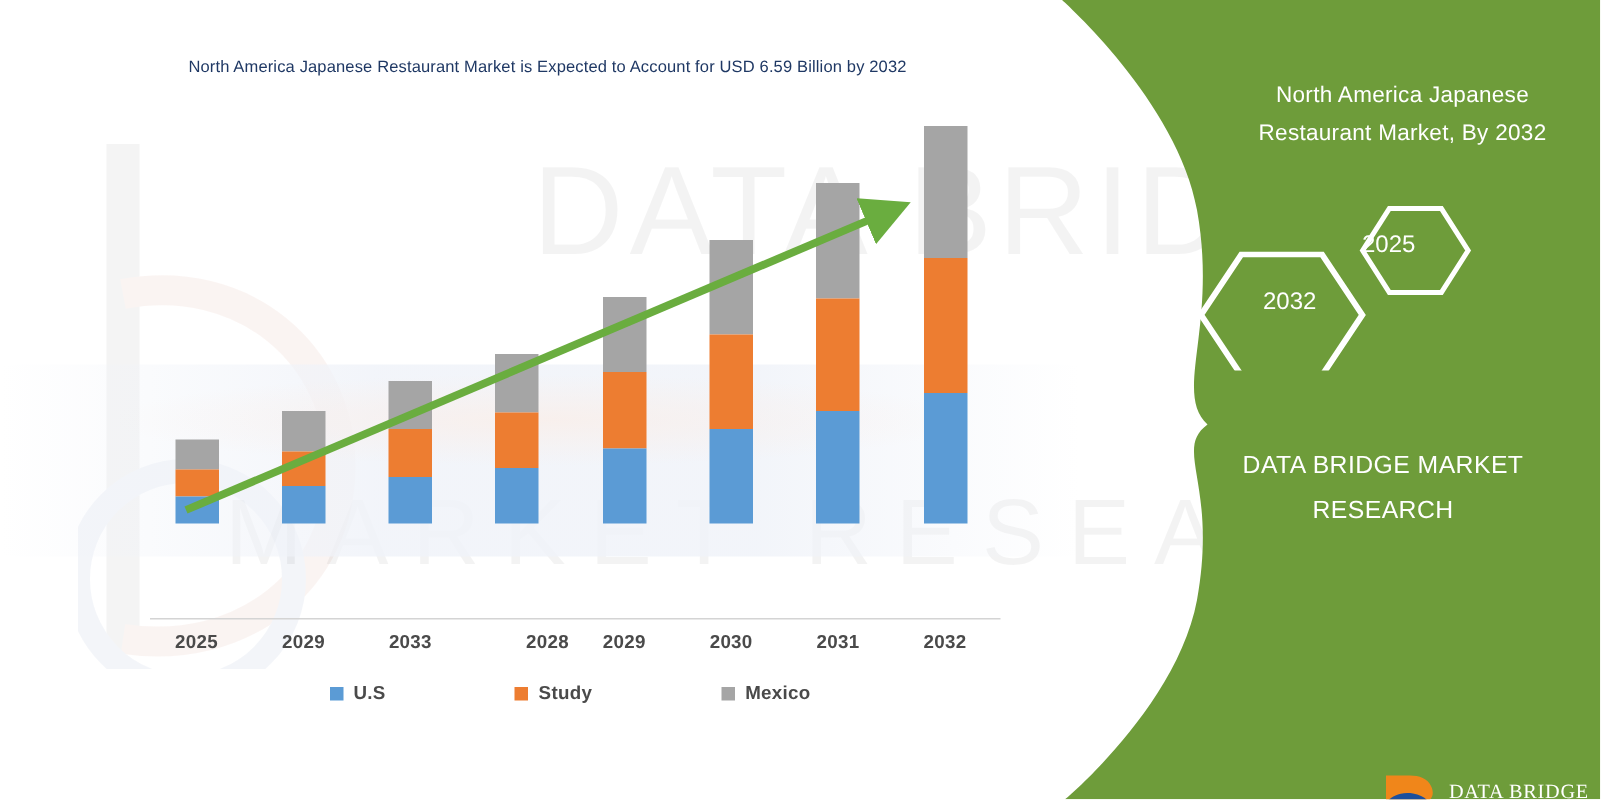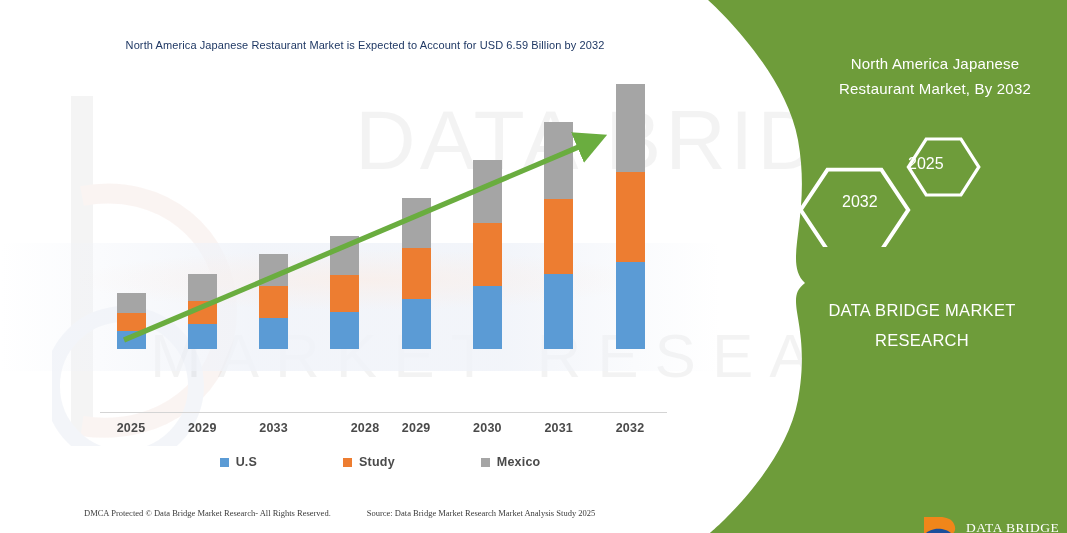--- a/index.html
+++ b/index.html
@@ -296,24 +296,20 @@
       <div class="legend-item">
         <span class="legend-swatch" style="background: rgb(237, 125, 49);"></span>
         <span class="legend-label">Study</span>
       </div>
       <div class="legend-item">
         <span class="legend-swatch" style="background: rgb(165, 165, 165);"></span>
         <span class="legend-label">Mexico</span>
       </div>
     </div>
 
-  <div class="footer">
-    <span>DMCA Protected © Data Bridge Market Research-  All Rights Reserved.</span>
-    <span>Source: Data Bridge Market Research  Market Analysis Study 2025</span>
-  </div>
 
   <div class="green-panel">
     <svg class="bg" viewBox="0 0 377 533" preserveAspectRatio="none" xmlns="http://www.w3.org/2000/svg">
       <path d="M18,0 L377,0 L377,533 L20,533
                C 20,533 95,470 108,400
                C 122,322 92,300 115,283
                C 92,262 122,218 108,140
                C 95,68 18,0 18,0 Z" fill="#6e9c3a"></path>
     </svg>
 

